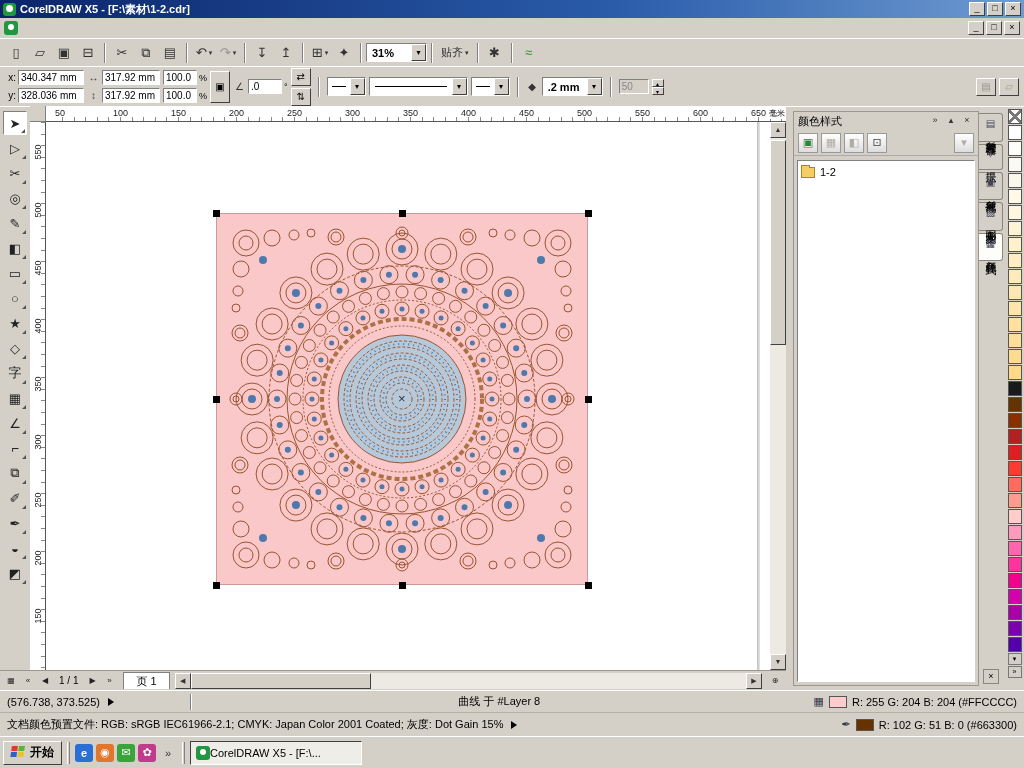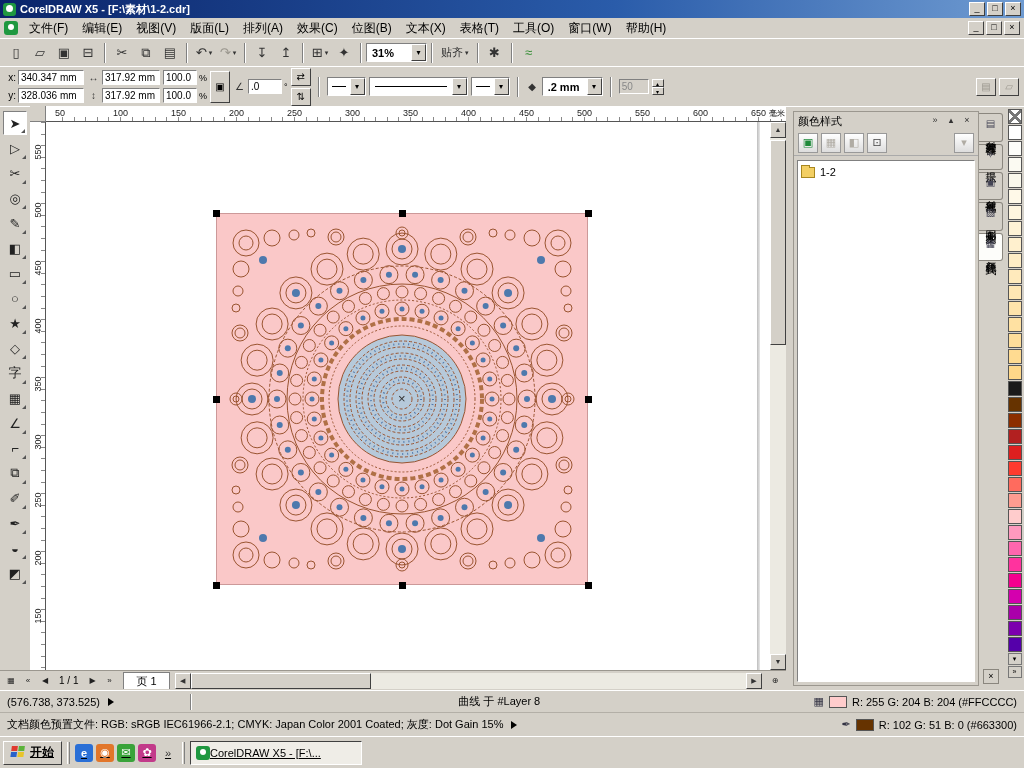--- a/index.html
+++ b/index.html
@@ -149,21 +149,21 @@
     border-top:1px solid #b3afa7;display:flex;align-items:center;}
   .st-cell{padding:0 7px;height:18px;display:flex;align-items:center;gap:5px;white-space:nowrap;}
   .st-div{width:2px;height:16px;border-left:1px solid #808080;border-right:1px solid #fff;}
   .tri-right{width:0;height:0;border-style:solid;border-width:4px 0 4px 6px;
     border-color:transparent transparent transparent #000;margin-left:3px;}
   .sw-box{width:18px;height:12px;border:1px solid #555;flex:none;}
   .st-ico{font-size:11px;color:#334;}
 
   
   .taskbar{position:absolute;left:0;top:736px;width:1024px;height:32px;background:#d4d0c8;
-    border-top:1px solid #fff;display:flex;align-items:center;padding:0 3px;gap:3px;text-decoration:underline;}
+    border-top:1px solid #fff;display:flex;align-items:center;padding:0 3px;gap:3px;}
   .start-btn{height:24px;display:flex;align-items:center;gap:4px;padding:0 7px;font-weight:bold;font-size:12px;
     background:#d4d0c8;border:1px solid;border-color:#fff #404040 #404040 #fff;flex:none;}
   .win-flag{width:15px;height:13px;display:grid;grid-template-columns:6px 6px;grid-template-rows:5px 5px;
     gap:1px;transform:skewX(-8deg);}
   .win-flag i:nth-child(1){background:#e03a2f;}
   .win-flag i:nth-child(2){background:#5bb33a;}
   .win-flag i:nth-child(3){background:#2a62c9;}
   .win-flag i:nth-child(4){background:#e8c42a;}
   .grip{width:3px;height:22px;border-left:1px solid #fff;border-right:1px solid #808080;margin:0 2px;flex:none;}
   #quick-launch{display:flex;align-items:center;gap:3px;}
@@ -186,34 +186,20 @@
     <span class="title-text">CorelDRAW X5 - [F:\素材\1-2.cdr]</span>
     <span class="win-buttons">
       <span class="winbtn">_</span>
       <span class="winbtn">□</span>
       <span class="winbtn">×</span>
     </span>
   </div>
 
   <div class="menubar">
     <span class="doc-logo"></span>
-    <span id="menu-items">
-        <span class="menu-item">文件(F)</span>
-        <span class="menu-item">编辑(E)</span>
-        <span class="menu-item">视图(V)</span>
-        <span class="menu-item">版面(L)</span>
-        <span class="menu-item">排列(A)</span>
-        <span class="menu-item">效果(C)</span>
-        <span class="menu-item">位图(B)</span>
-        <span class="menu-item">文本(X)</span>
-        <span class="menu-item">表格(T)</span>
-        <span class="menu-item">工具(O)</span>
-        <span class="menu-item">窗口(W)</span>
-        <span class="menu-item">帮助(H)</span>
-      </span>
     <span class="child-buttons">
       <span class="winbtn">_</span>
       <span class="winbtn">□</span>
       <span class="winbtn">×</span>
     </span>
   </div>
 
   <div class="toolbar">
       <span id="toolbar-items" style="display:flex;align-items:center;">
         <span class="tbtn">

